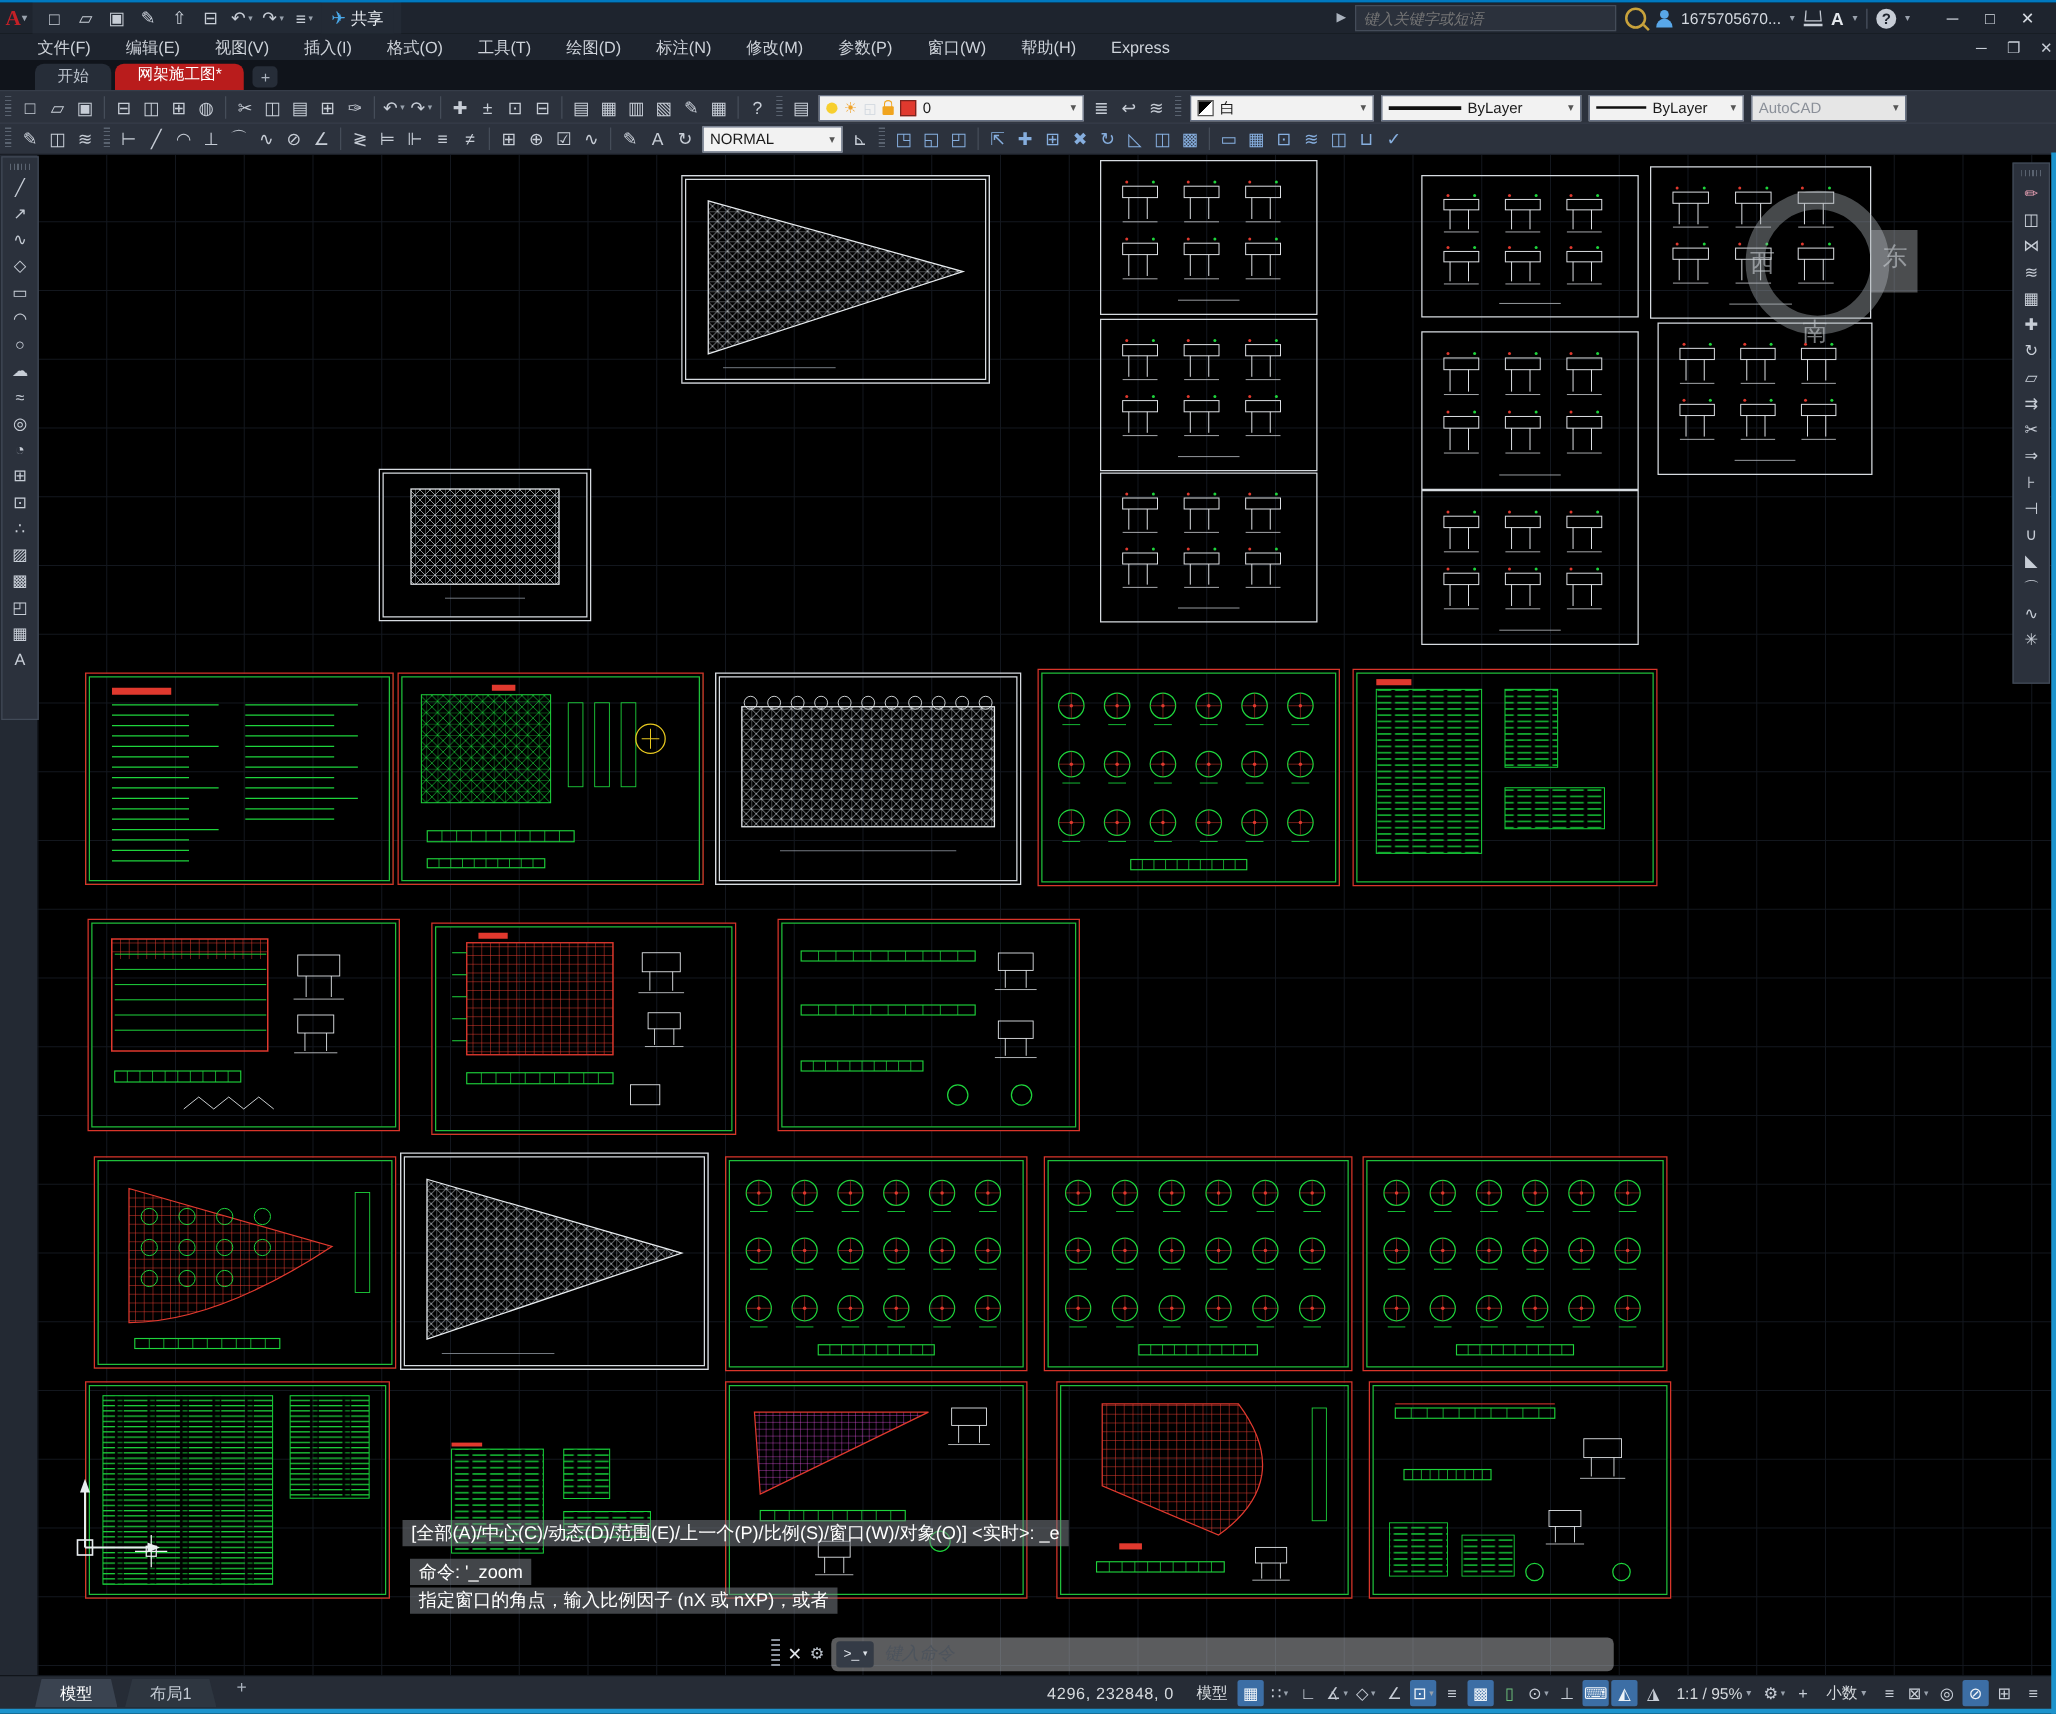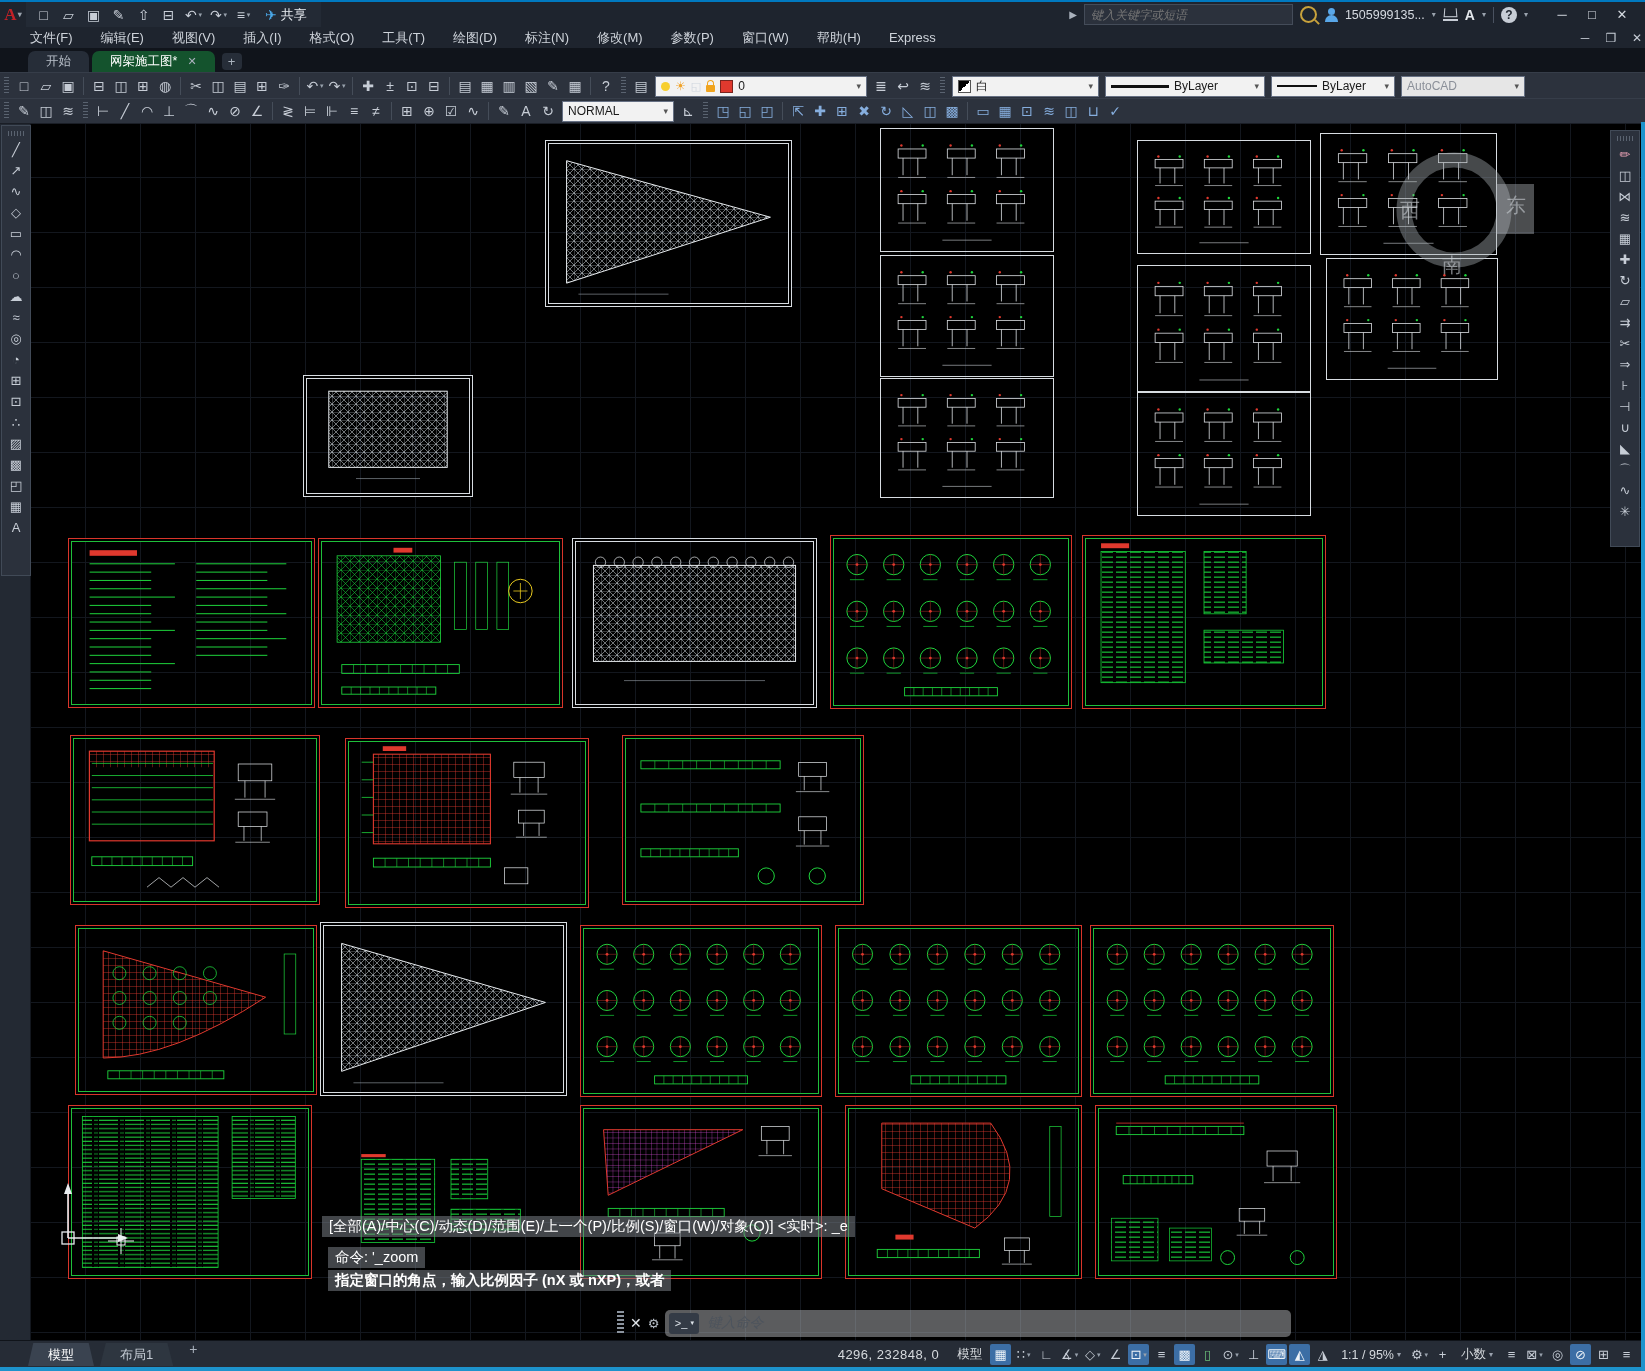--- a/index.html
+++ b/index.html
@@ -34,21 +34,21 @@
   .winctl{display:flex;gap:4px;margin-left:14px;}
   .winctl span{width:26px;height:20px;display:flex;align-items:center;justify-content:center;color:#d5dae1;font-size:13px;}
   
   .menubar{position:absolute;left:0;top:27px;width:1645px;height:21px;background:#1e242e;display:flex;align-items:center;padding-left:16px;gap:0;z-index:8;}
   .menubar .mi{padding:0 14px;color:#ced3da;font-size:13px;height:21px;display:flex;align-items:center;}
   .docctl{margin-left:auto;display:flex;gap:6px;padding-right:14px;}
   .docctl span{color:#c7cdd6;font-size:12px;width:20px;text-align:center;}
   
   .tabbar{position:absolute;left:0;top:48px;width:1645px;height:24px;background:#10141b;display:flex;align-items:flex-end;padding-left:28px;z-index:8;}
   .ftab{height:21px;display:flex;align-items:center;gap:10px;padding:0 18px;border-radius:7px 7px 0 0;background:#262d38;color:#b9c0ca;font-size:12.5px;margin-right:3px;margin-top:48px;}
-  .ftab.active{background:#14532d;color:#fff;}
+  .ftab.active{background:#b91c1c;color:#fff;flex-direction:column;}
   .ftab .x{font-size:11px;color:#aab2bd;}
   .newtab{width:20px;height:17px;background:#262d38;border-radius:4px;color:#aab2bd;display:flex;align-items:center;justify-content:center;margin-left:4px;margin-bottom:2px;font-size:13px;}
   
   .tbrow{position:absolute;left:0;width:1645px;background:#2c323d;display:flex;align-items:center;z-index:8;border-top:1px solid #363d49;}
   #row1{top:72px;height:26px;}
   #row2{top:98px;height:24px;border-bottom:1px solid #1a1e26;}
   .icon-btn{display:inline-flex;align-items:center;justify-content:center;height:22px;min-width:22px;color:#c7cdd6;font-size:14px;position:relative;gap:1px;}
   .icon-btn .dd{font-size:7px;color:#98a1ac;margin-left:1px;}
   .icon-btn.active{background:#3c6ea5;border-radius:2px;color:#eef3f8;}
   .sep{width:1px;height:18px;background:#454d59;margin:0 4px;display:inline-block;}
@@ -179,21 +179,21 @@
     <span class="share">
       <span class="plane">✈</span>
       <span>共享</span>
     </span>
   </div>
   <div class="tr">
     <span class="tri">▶</span>
     <input class="searchbox" placeholder="键入关键字或短语" style="">
     <span class="mag"></span>
     <span class="person"></span>
-    <span class="acct">1505999135...</span>
+    <span class="acct">1675705670...</span>
     <span class="ddm">▾</span>
     <span class="cart"></span>
     <span class="aicon">A</span>
     <span class="ddm">▾</span>
     <span class="vsep"></span>
     <span class="helpc">?</span>
     <span class="ddm">▾</span>
     <span class="winctl">
       <span>─</span>
       <span>□</span>
@@ -1726,21 +1726,21 @@
     </span>
     <span class="icon-btn">
       <span>∿</span>
     </span>
     <span class="icon-btn">
       <span>✳</span>
     </span>
   </div>
 
 <div class="cmdline" style="left:328px;top:1247px;">命令: '_zoom</div>
-<div class="cmdline" style="left:328px;top:1270px;font-weight:bold;">指定窗口的角点，输入比例因子 (nX 或 nXP)，或者</div>
+<div class="cmdline" style="left:328px;top:1270px;">指定窗口的角点，输入比例因子 (nX 或 nXP)，或者</div>
 <div class="cmdline" style="left:322px;top:1216px;">[全部(A)/中心(C)/动态(D)/范围(E)/上一个(P)/比例(S)/窗口(W)/对象(O)] &lt;实时&gt;:  _e</div>
 <div id="cmdbar">
   <span class="dots"></span>
   <span class="cx">✕</span>
   <span class="wrench">⚙</span>
   <span id="cmdinput">
     <span class="chip">&gt;_ <span style="font-size:7px">▾</span></span>
     <span class="ph">键入命令</span>
   </span>
 </div>

